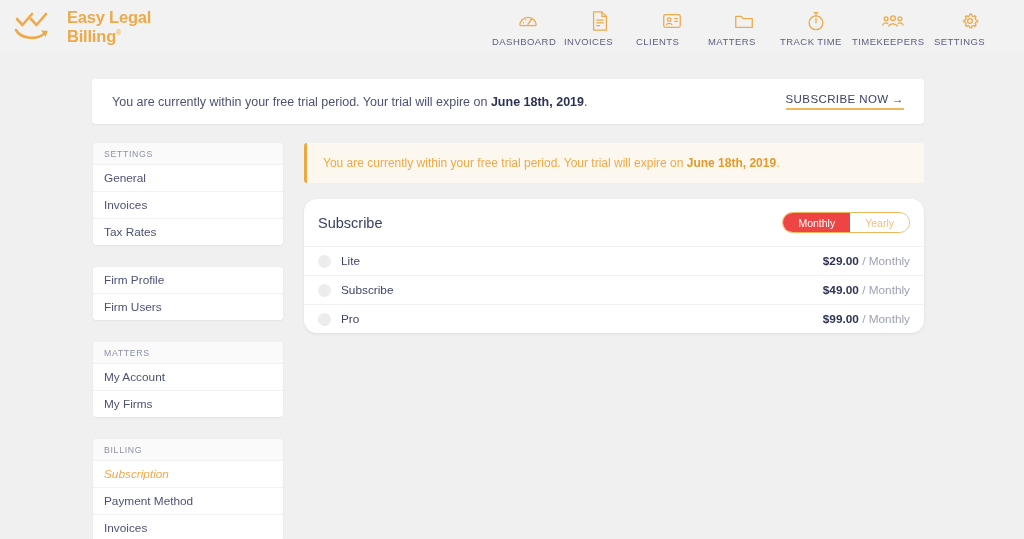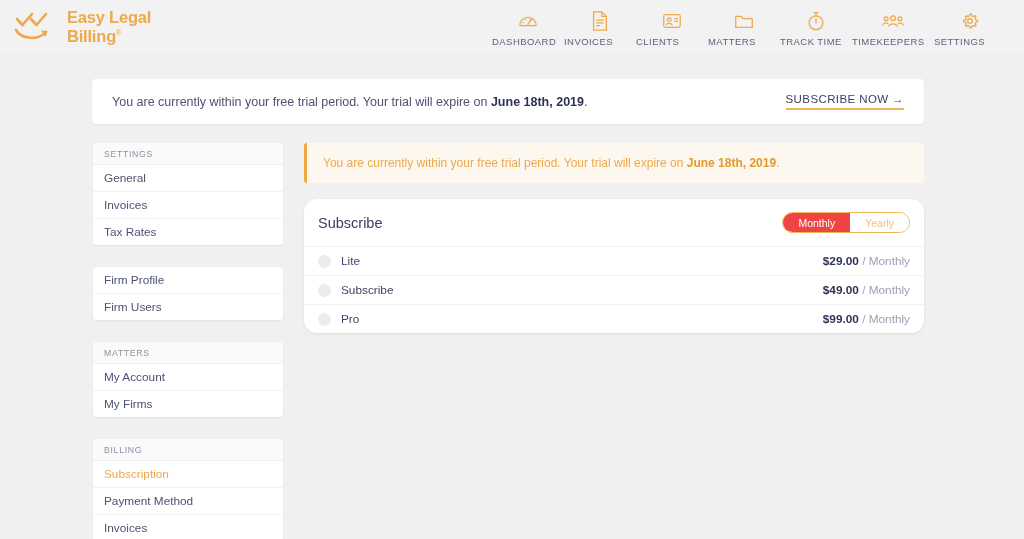--- a/index.html
+++ b/index.html
@@ -111,21 +111,21 @@
   .nav-link {
     display: block;
     padding: 6px 11px;
     font-size: 11.8px;
     color: #4d5274;
     border-bottom: 1px solid #f2f2f5;
     cursor: pointer;
     background: #fff;
   }
   .nav-link:last-child { border-bottom: none; }
-  .nav-link.active { color: #eda94a; }
+  .nav-link.active { color: #eda94a; font-style: italic; }
 
   
   .main {
     position: absolute;
     left: 304px; top: 143px;
     width: 620px;
   }
   .alert {
     background: #fdf8ef;
     border-left: 3px solid #efa83f;

